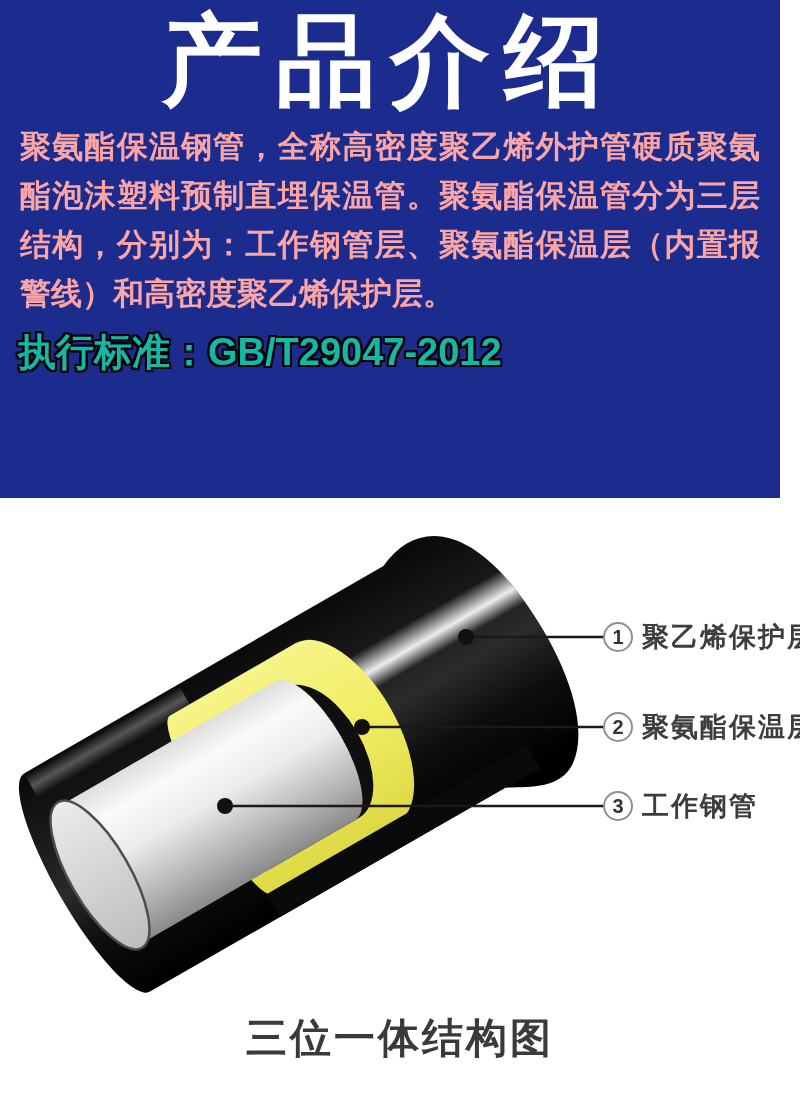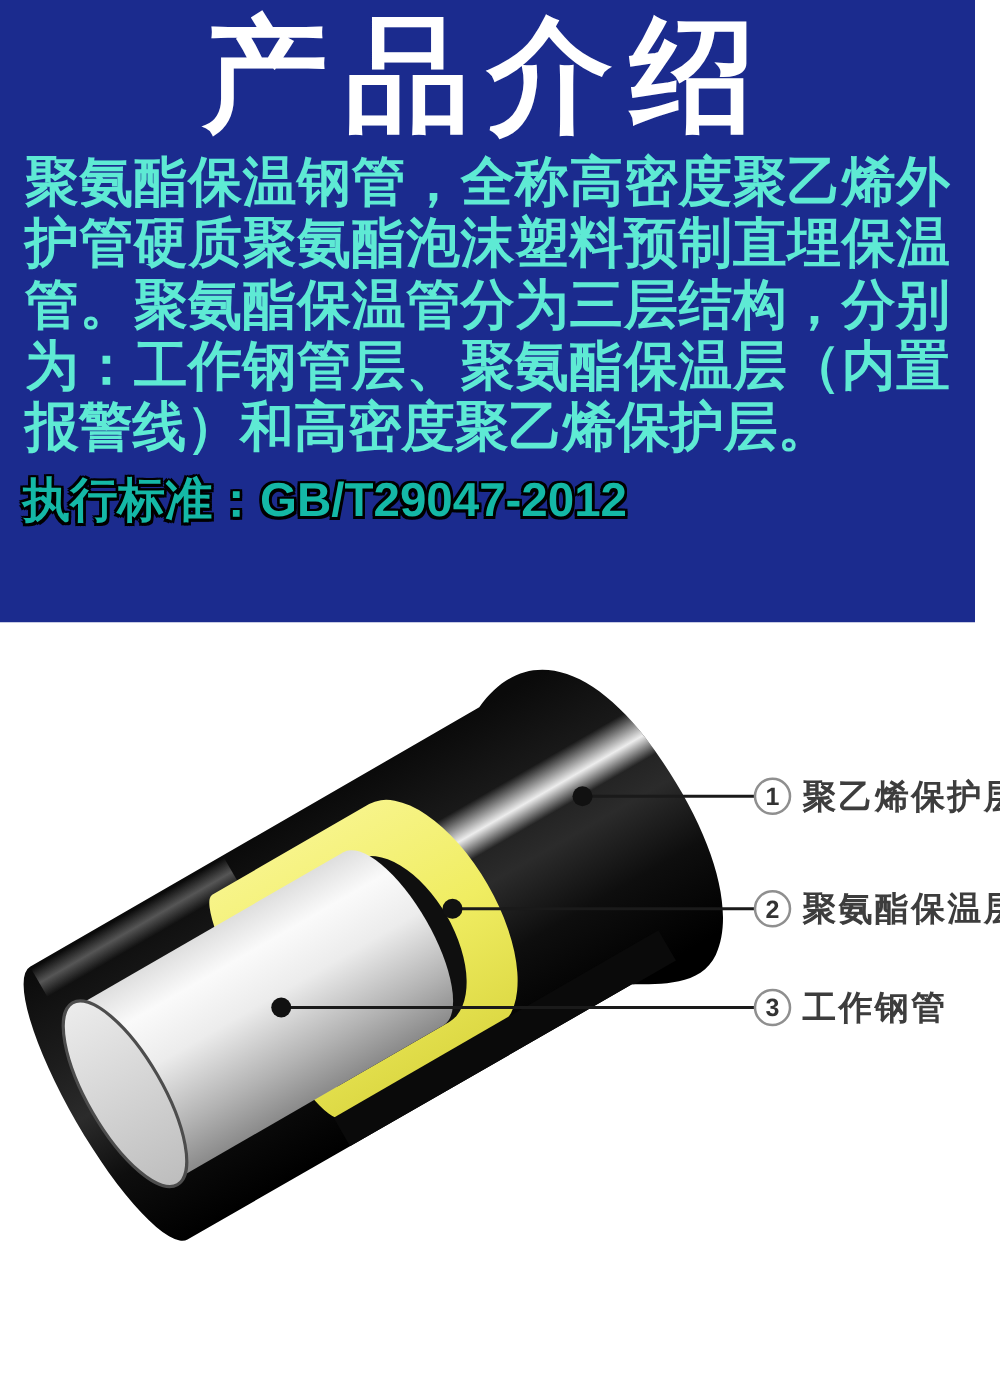--- a/index.html
+++ b/index.html
@@ -20,22 +20,22 @@
     padding-top: 4px;
     text-align: center;
     color: #ffffff;
     font-size: 100px;
     line-height: 1.12;
     font-weight: 900;
     letter-spacing: 14px;
   }
   .intro-paragraph {
     margin: 6px 20px 0 20px;
-    color: #5eead4;
-    font-size: 43px;
+    color: #fca5a5;
+    font-size: 31px;
     line-height: 49px;
     font-weight: 700;
     text-align: justify;
     text-justify: inter-ideograph;
   }
   .outline-text {
     color: #14b8a6;
     font-weight: 700;
     text-shadow:
       -2px -2px 0 #000, 2px -2px 0 #000,
@@ -168,13 +168,14 @@
 
     <g>
       <line x1="225" y1="308" x2="604" y2="308" stroke="#1a1a1a" stroke-width="2.5"></line>
       <circle cx="225" cy="308" r="8" fill="#111"></circle>
       <circle cx="618" cy="308" r="14" fill="#ffffff" stroke="#8f8f8f" stroke-width="2"></circle>
       <text class="callout-num" x="618" y="315">3</text>
       <text class="callout-label-text" x="642" y="317">工作钢管</text>
     </g>
   </svg>
 
+  <div class="figure-caption">三位一体结构图</div>
 </div>
 
 </body></html>

